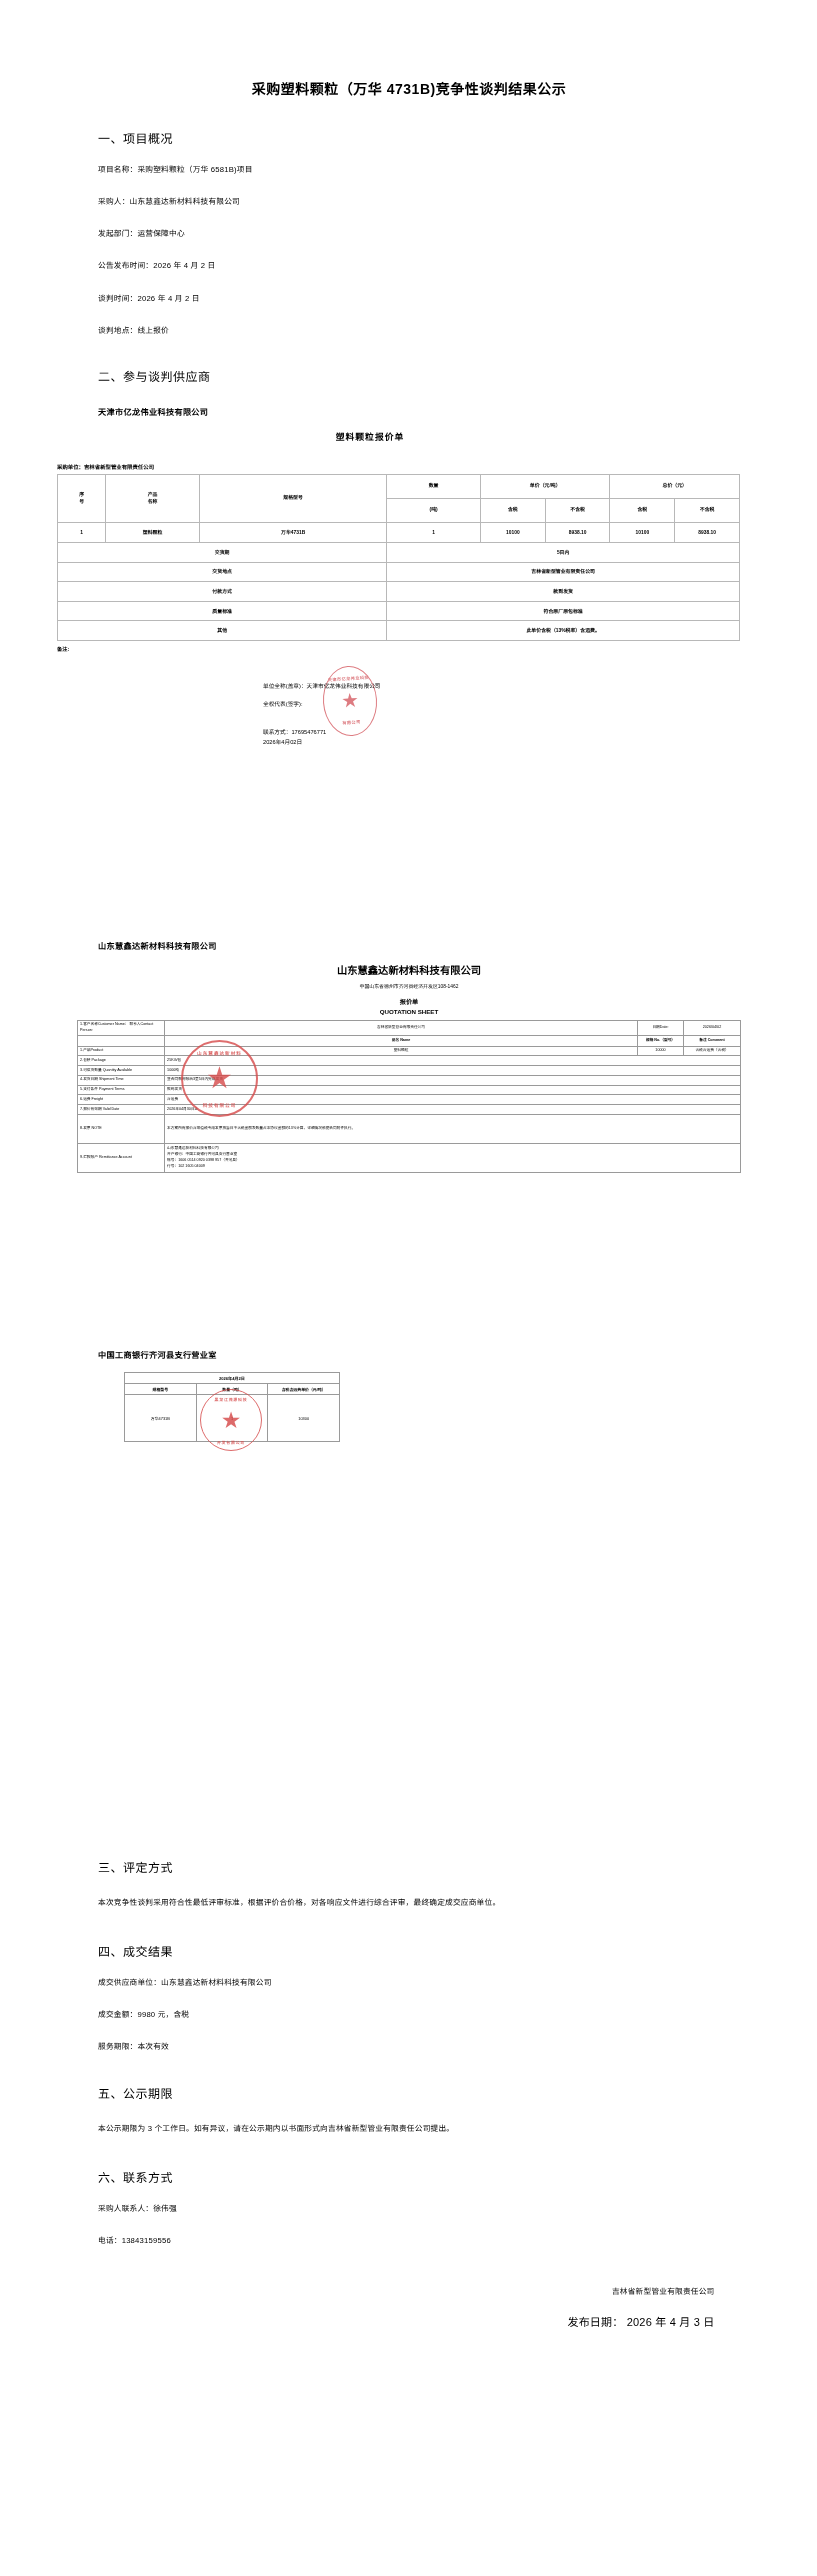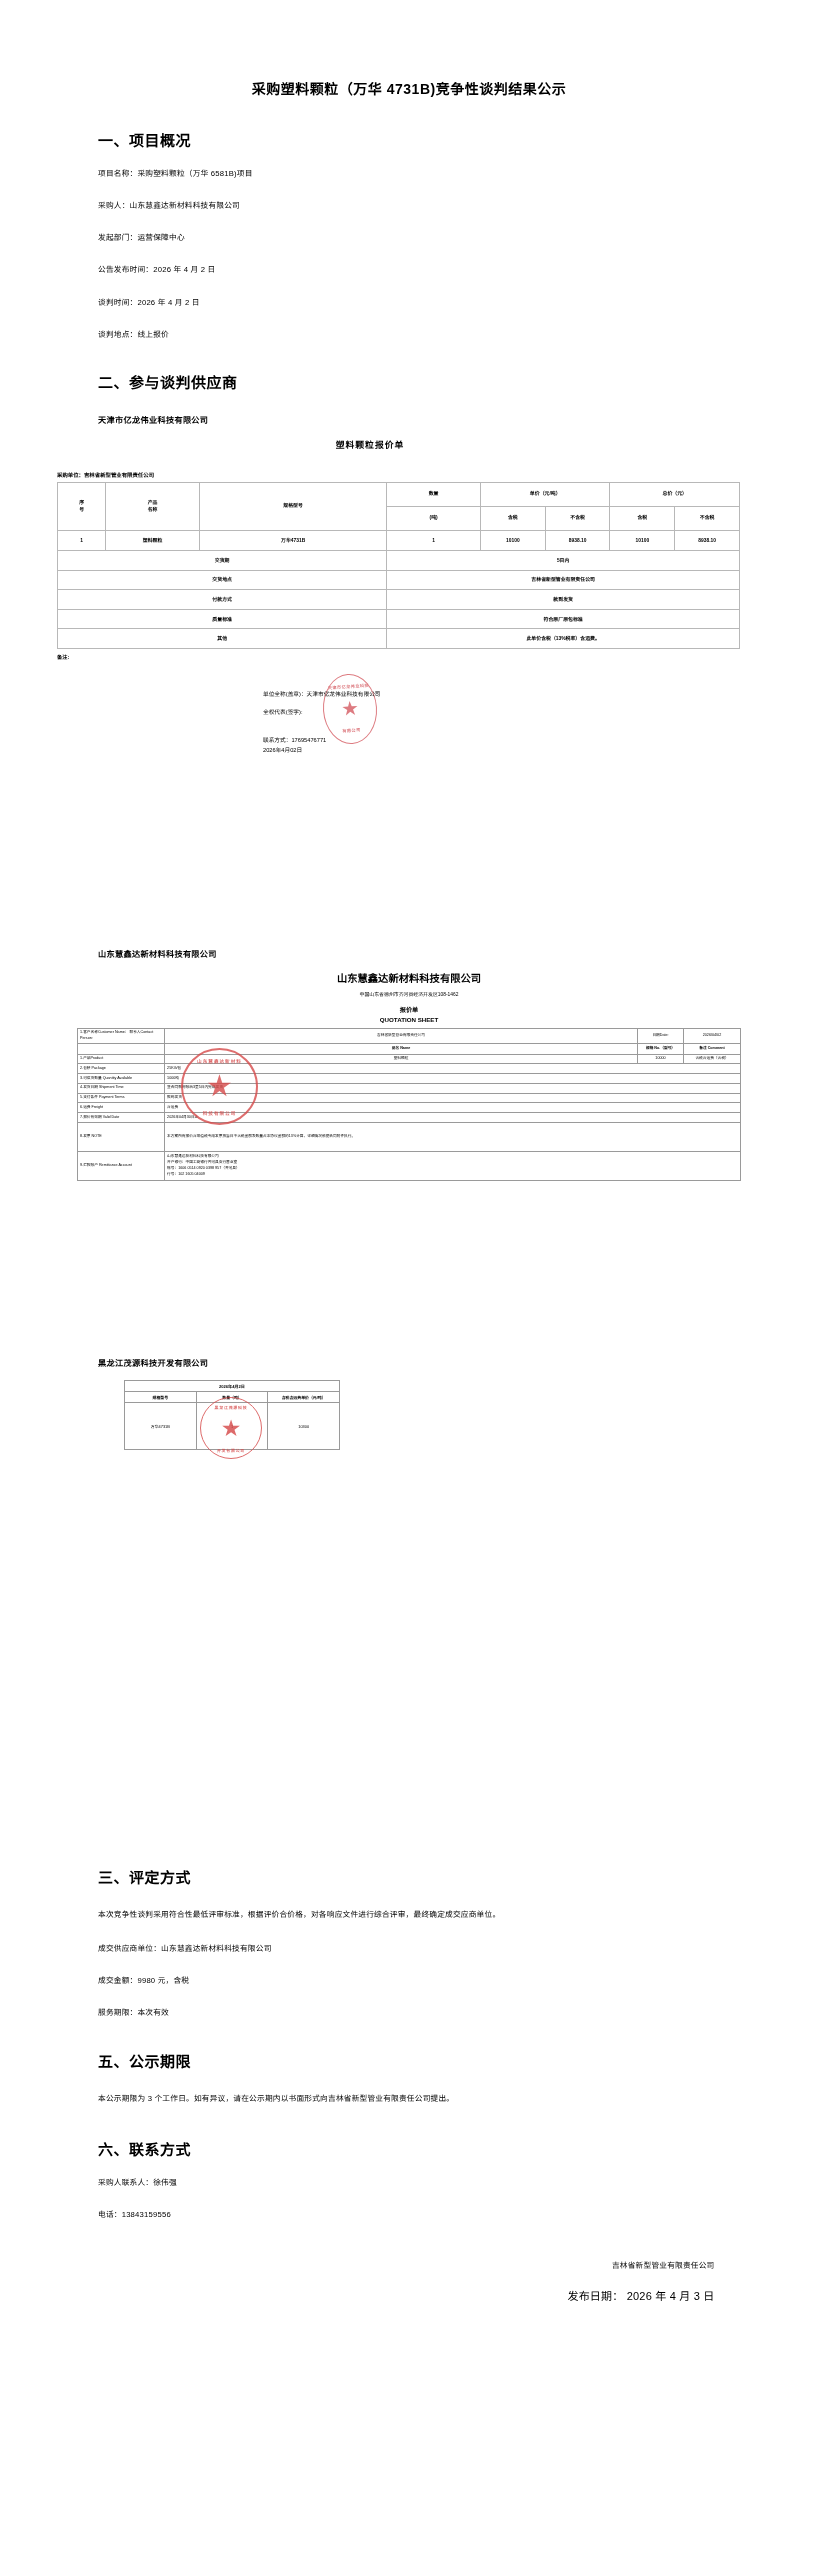--- a/index.html
+++ b/index.html
@@ -29,22 +29,22 @@
     line-height: 1.4;
   }
 
   
   .body-wrap {
     padding-left: 98px;
     padding-right: 88px;
   }
 
   h2.sec {
-    font-size: 15px;
-    font-weight: bold;
+    font-size: 12px;
+    font-weight: normal;
     margin: 29px 0 17.5px 0;
     letter-spacing: 0.5px;
   }
   p.line {
     font-size: 7.7px;
     line-height: 1.9;
     margin: 0 0 17.5px 0;
     letter-spacing: 0.2px;
   }
   p.para {
@@ -436,21 +436,21 @@
 账号：1606 0514 0920 0398 957（齐河县）
 行号：102 1605 04009</td>
       </tr>
     </tbody>
       </table>
   </div>
 
   <div class="spacer-xl"></div>
 
   <div class="body-wrap">
-    <div class="supplier-name">黑龙江茂源科技开发有限公司</div>
+    <div class="supplier-name">中国工商银行齐河县支行营业室</div>
   </div>
 
   <div class="quote-c">
     <div class="qc-wrap">
       <div class="qc-seal">
         <div class="tt">黑龙江茂源科技</div>
         <div class="star">★</div>
         <div class="bb">开发有限公司</div>
       </div>
       <div class="qc-date">2026年4月2日</div>
@@ -472,20 +472,21 @@
   </div>
 
   <div class="spacer-xl"></div>
   <div class="spacer-xl"></div>
   <div class="spacer-l"></div>
 
   <div class="body-wrap">
     <h2 class="sec">三、评定方式</h2>
     <p class="para">本次竞争性谈判采用符合性最低评审标准，根据评价合价格，对各响应文件进行综合评审，最终确定成交应商单位。</p>
 
+    <h2 class="sec">四、成交结果</h2>
     <p class="line">成交供应商单位：山东慧鑫达新材料科技有限公司</p>
     <p class="line">成交金额：9980 元，含税</p>
     <p class="line">服务期限：本次有效</p>
 
     <h2 class="sec">五、公示期限</h2>
     <p class="para">本公示期限为 3 个工作日。如有异议，请在公示期内以书面形式向吉林省新型管业有限责任公司提出。</p>
 
     <h2 class="sec">六、联系方式</h2>
     <p class="line">采购人联系人：徐伟强</p>
     <p class="line">电话：13843159556</p>

